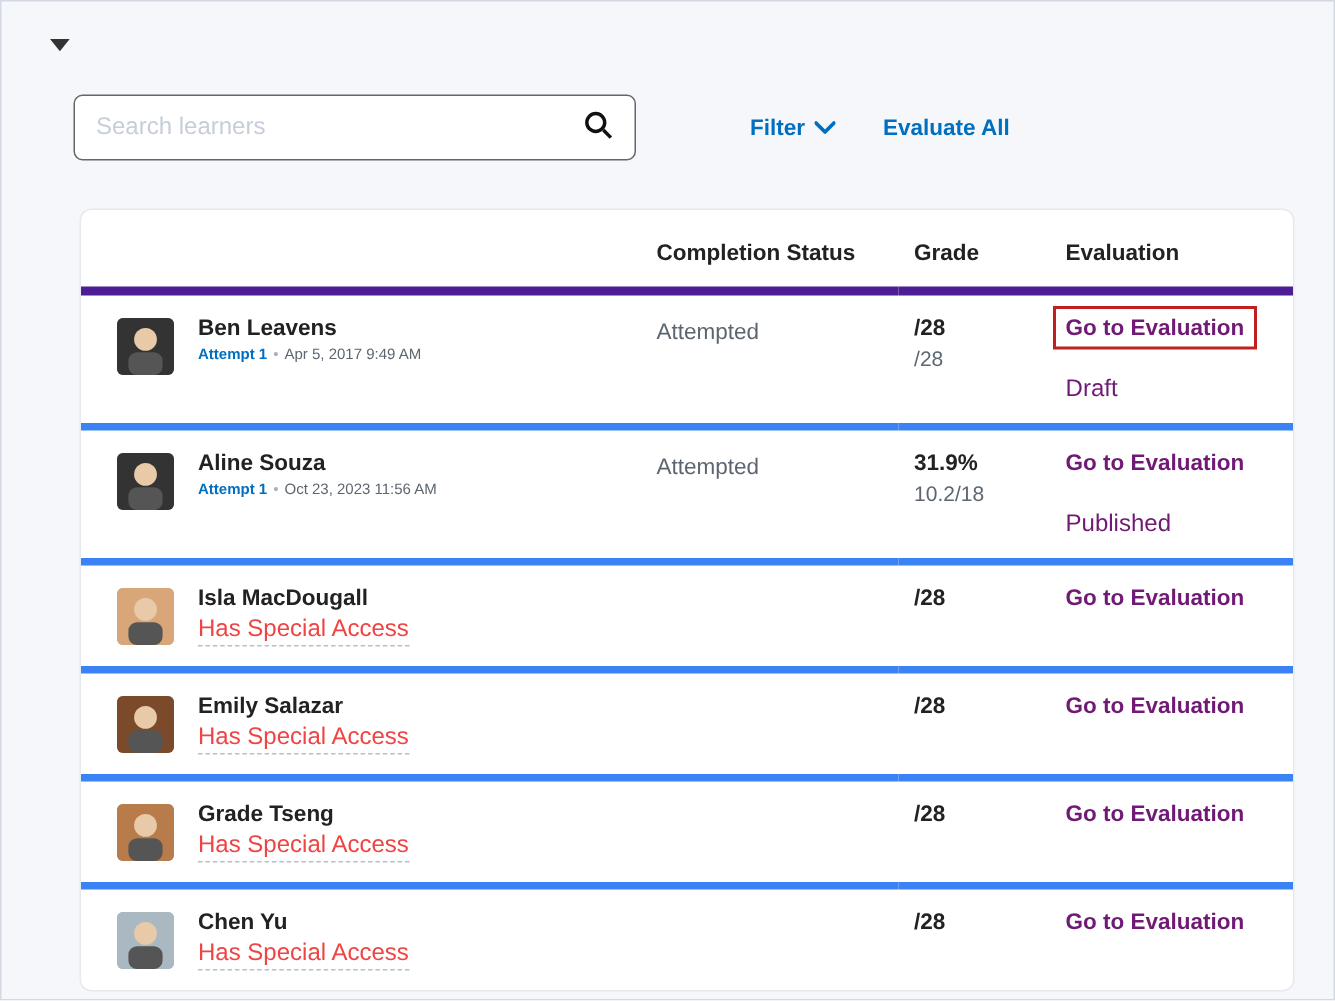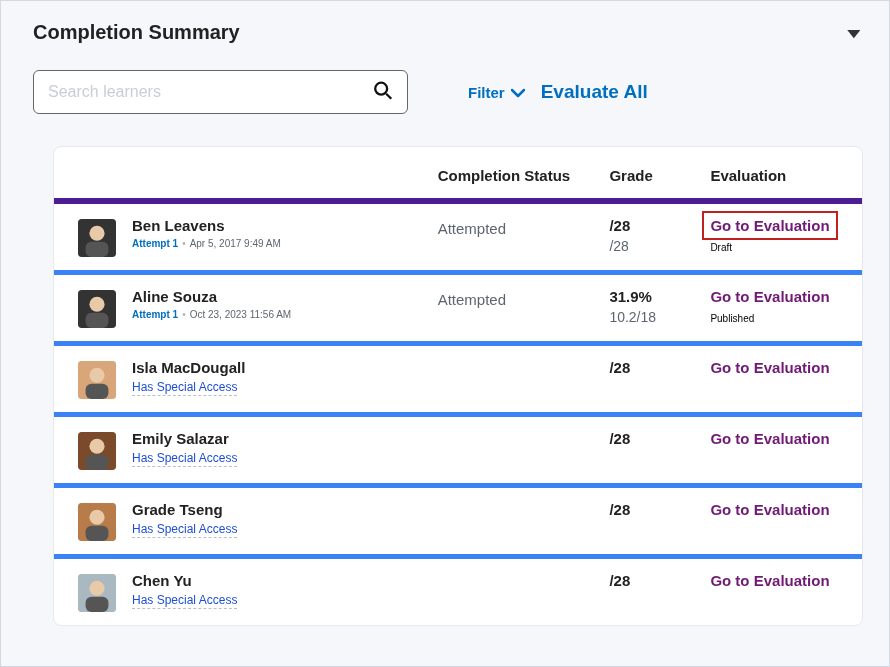--- a/index.html
+++ b/index.html
@@ -28,22 +28,22 @@
       color: #222;
     }
     .collapse-icon {
       font-size: 14px;
       color: #333;
       transform: scaleX(1.6);
     }
     .toolbar {
       display: flex;
       align-items: center;
-      gap: 16px;
-      padding: 22px 32px 14px 32px;
+      gap: 32px;
+      padding: 22px 32px 14px 48px;
     }
     .search-wrapper {
       position: relative;
       width: 375px;
       height: 44px;
     }
     .search-input {
       width: 100%;
       height: 100%;
       border: 1px solid #666;
@@ -75,21 +75,21 @@
       border: none;
       cursor: pointer;
       margin-left: 44px;
     }
     .chevron-down-icon {
       display: inline-block;
       color: #006fbf;
     }
     .eval-all-btn {
       color: #006fbf;
-      font-size: 19px;
+      font-size: 15px;
       font-weight: 700;
       background: transparent;
       border: none;
       cursor: pointer;
       text-align: right;
     }
     .table-card {
       margin: 18px 26px 0 52px;
       background: #fff;
       border: 1px solid #e6e9ed;
@@ -140,51 +140,50 @@
       color: #5d6670;
     }
     .attempt-link {
       color: #006fbf;
       font-weight: 700;
       text-decoration: none;
     }
     .dot { color: #a8b0bb; margin: 0 4px; }
     .special-access {
       margin-top: 4px;
-      font-size: 12px;
-      color: #1d4ed8;
+      font-size: 16px;
+      color: #ef4444;
       border-bottom: 1px dashed #b8bfc9;
       display: inline-block;
       padding-bottom: 1px;
     }
     .status-text { color: #5d6670; font-size: 15px; padding-top: 3px; }
     .grade-main { font-size: 15px; font-weight: 700; color: #222; }
     .grade-sub { color: #5d6670; font-size: 14px; margin-top: 4px; }
     .eval-link {
       color: #701a75;
       font-size: 15px;
       font-weight: 700;
       text-decoration: none;
     }
     .eval-highlight {
       display: inline-block;
       outline: 2px solid #c02020;
       padding: 4px 6px;
       margin: -4px -6px;
     }
-    .eval-status { color: #000000; font-size: 10px; margin-top: 8px; }
+    .eval-status { color: #701a75; font-size: 16px; margin-top: 24px; }
     .av-bg1{fill:#d9a679}.av-bg2{fill:#333}.av-bg3{fill:#7a4a2a}.av-bg4{fill:#b87c4a}.av-bg6{fill:#aab8c2}
   </style>
 </head>
 <body>
 
 <div class="outer-container">
 
   <div class="header-bar">
-    <h2 class="page-title">Completion Summary</h2>
     <span class="collapse-icon">▼</span>
   </div>
 
   <div class="toolbar">
     <div class="search-wrapper">
       <input type="text" class="search-input" placeholder="Search learners" style="">
       <button class="search-icon-btn">
         <svg width="22" height="22" viewBox="0 0 24 24" fill="none" stroke="#111" stroke-width="2.5">
           <circle cx="10" cy="10" r="6.5"></circle>
           <line x1="15.5" y1="15.5" x2="21" y2="21"></line>

